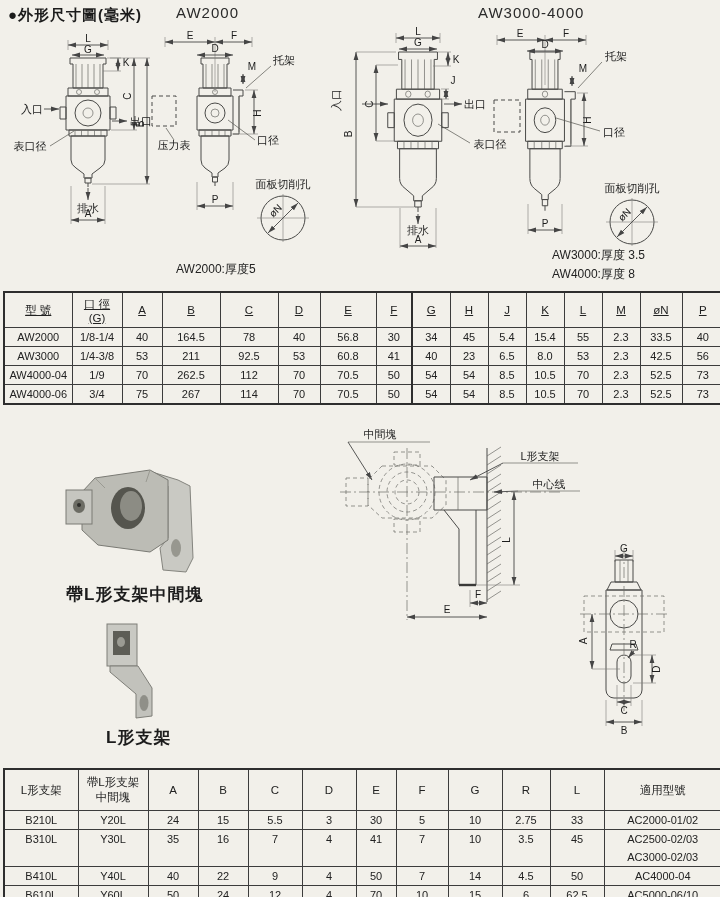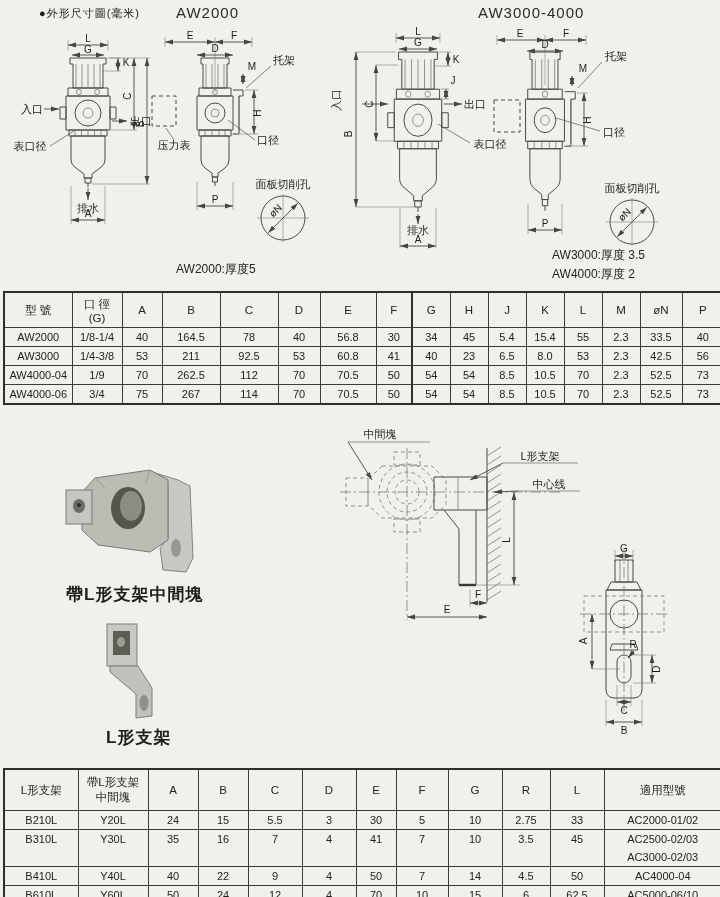--- a/index.html
+++ b/index.html
@@ -1,30 +1,30 @@
 <!DOCTYPE html>
 <html><head>
 <meta charset="utf-8">
 <style>
   html,body{margin:0;padding:0;background:#d8d6d2;}
   .page{position:relative;width:720px;height:897px;background:#f2f0ea;
         font-family:"Liberation Sans","DejaVu Sans",sans-serif;color:#1c1c1c;overflow:hidden;}
   .abs{position:absolute;}
-  .sec-title{font-size:11px;font-weight:normal;letter-spacing:1px;margin-left:31px;}
+  .sec-title{font-size:15px;font-weight:bold;letter-spacing:1px;}
   .model{font-size:15px;letter-spacing:1px;color:#2a2a2a;}
   .note{font-size:12px;color:#222;}
   .cap{font-size:17px;font-weight:bold;letter-spacing:1px;}
 
   
   table{border-collapse:collapse;table-layout:fixed;background:transparent;}
   .dtab{position:absolute;left:3px;width:714px;border:2px solid #2e2e2e;}
   .dtab th,.dtab td{border:1px solid #3c3c3c;text-align:center;padding:0;
         font-weight:normal;font-size:11px;color:#222;overflow:hidden;}
   .dtab th{font-size:11.5px;}
-  .t1 .hrow th{height:34px;}
+  .t1 .hrow th{height:34px;text-decoration:underline;}
   .t1 .drow td{height:18px;}
   .t1 .thick{border-left:2px solid #2e2e2e;}
   .t2 .hrow th{height:40px;}
   .t2 .drow td{height:18px;}
   .t2 .dbl td{height:36px;vertical-align:top;line-height:18px;}
 
   
   svg{overflow:visible;}
   .ln{stroke:#4a4a48;fill:none;stroke-width:1;vector-effect:non-scaling-stroke;}
   .thin{stroke:#6a6a66;fill:none;stroke-width:.7;vector-effect:non-scaling-stroke;}
@@ -41,21 +41,21 @@
 </head>
 <body>
 
 <div class="page">
 
   <div class="abs sec-title" style="left:8px;top:6px">●外形尺寸圖(毫米)</div>
   <div class="abs model" style="left:176px;top:4px">AW2000</div>
   <div class="abs model" style="left:478px;top:4px">AW3000-4000</div>
   <div class="abs note" style="left:176px;top:261px">AW2000:厚度5</div>
   <div class="abs note" style="left:552px;top:247px">AW3000:厚度 3.5</div>
-  <div class="abs note" style="left:552px;top:266px">AW4000:厚度 2</div>
+  <div class="abs note" style="left:552px;top:266px">AW4000:厚度 8</div>
 
   <svg class="abs" style="left:0;top:0" width="720" height="292" viewBox="0 0 720 292">
     <defs>
       <marker id="ar" markerWidth="9" markerHeight="7" refX="8" refY="3" orient="auto-start-reverse" markerUnits="userSpaceOnUse">
         <path d="M0,0.6 L8,3 L0,5.4 Z" fill="#454545"></path>
       </marker>
       <g id="unitF">
         <path class="ln" d="M-18,0 h36 v6 h-3 v24 h-30 v-24 h-3 z"></path>
         <path class="thin" d="M-12,6 V30 M-6,6 V30 M0,6 V30 M6,6 V30 M12,6 V30"></path>
         <rect class="ln" x="-20" y="30" width="40" height="8"></rect>

